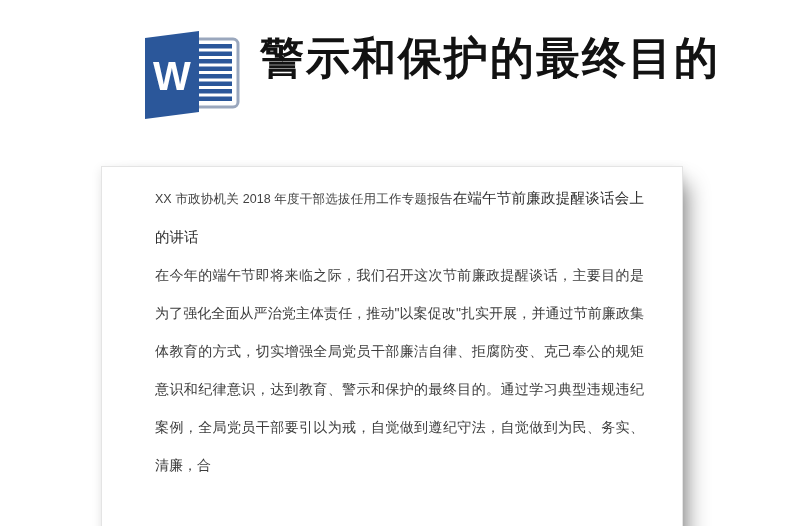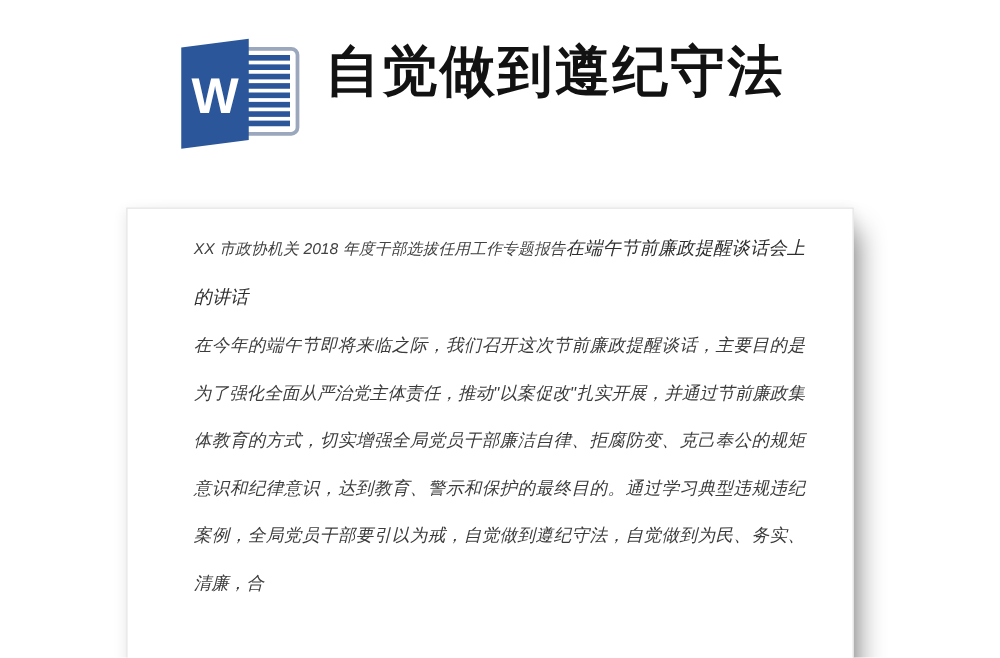--- a/index.html
+++ b/index.html
@@ -54,21 +54,20 @@
                 0 3px 10px rgba(0, 0, 0, 0.10);
     box-sizing: border-box;
     padding: 12px 38px 0 53px;
   }
   .paper p {
     margin: 0;
     font-size: 14px;
     line-height: 38px;
     color: #3c3c3c;
     text-align: justify;
-    font-style: italic;
   }
   .doc-heading .h-part1 {
     font-size: 12.5px;
     color: #424242;
   }
   .doc-heading .h-part2 {
     font-size: 14.5px;
     color: #2e2e2e;
   }
   .salutation {
@@ -93,21 +92,21 @@
           <rect x="56" y="46" width="34" height="4.5"></rect>
           <rect x="56" y="53.5" width="34" height="4.5"></rect>
           <rect x="56" y="61" width="34" height="4.5"></rect>
           <rect x="56" y="68.5" width="34" height="4.5"></rect>
         </g>
 
         <polygon points="3,10 57,3 57,84 3,91" fill="#2B579A"></polygon>
         <text x="30" y="62" text-anchor="middle" fill="#ffffff" font-family="Liberation Sans, DejaVu Sans, sans-serif" font-size="40" font-weight="700">W</text>
       </svg>
     </div>
-    <h1 class="page-title"><span>自觉做到遵纪守法</span><br></h1>
+    <h1 class="page-title"><span>警示和保护的最终目的</span><br></h1>
   </div>
 
   <div class="paper">
     <p class="doc-heading"><span class="h-part1">XX 市政协机关 2018 年度干部选拔任用工作专题报告</span><span class="h-part2">在端午节前廉政提醒谈话会上的讲话</span></p>
     <p class="body-para">在今年的端午节即将来临之际，我们召开这次节前廉政提醒谈话，主要目的是为了强化全面从严治党主体责任，推动"以案促改"扎实开展，并通过节前廉政集体教育的方式，切实增强全局党员干部廉洁自律、拒腐防变、克己奉公的规矩意识和纪律意识，达到教育、警示和保护的最终目的。通过学习典型违规违纪案例，全局党员干部要引以为戒，自觉做到遵纪守法，自觉做到为民、务实、清廉，合</p>
   </div>
 
 </div>
 
 </body></html>

